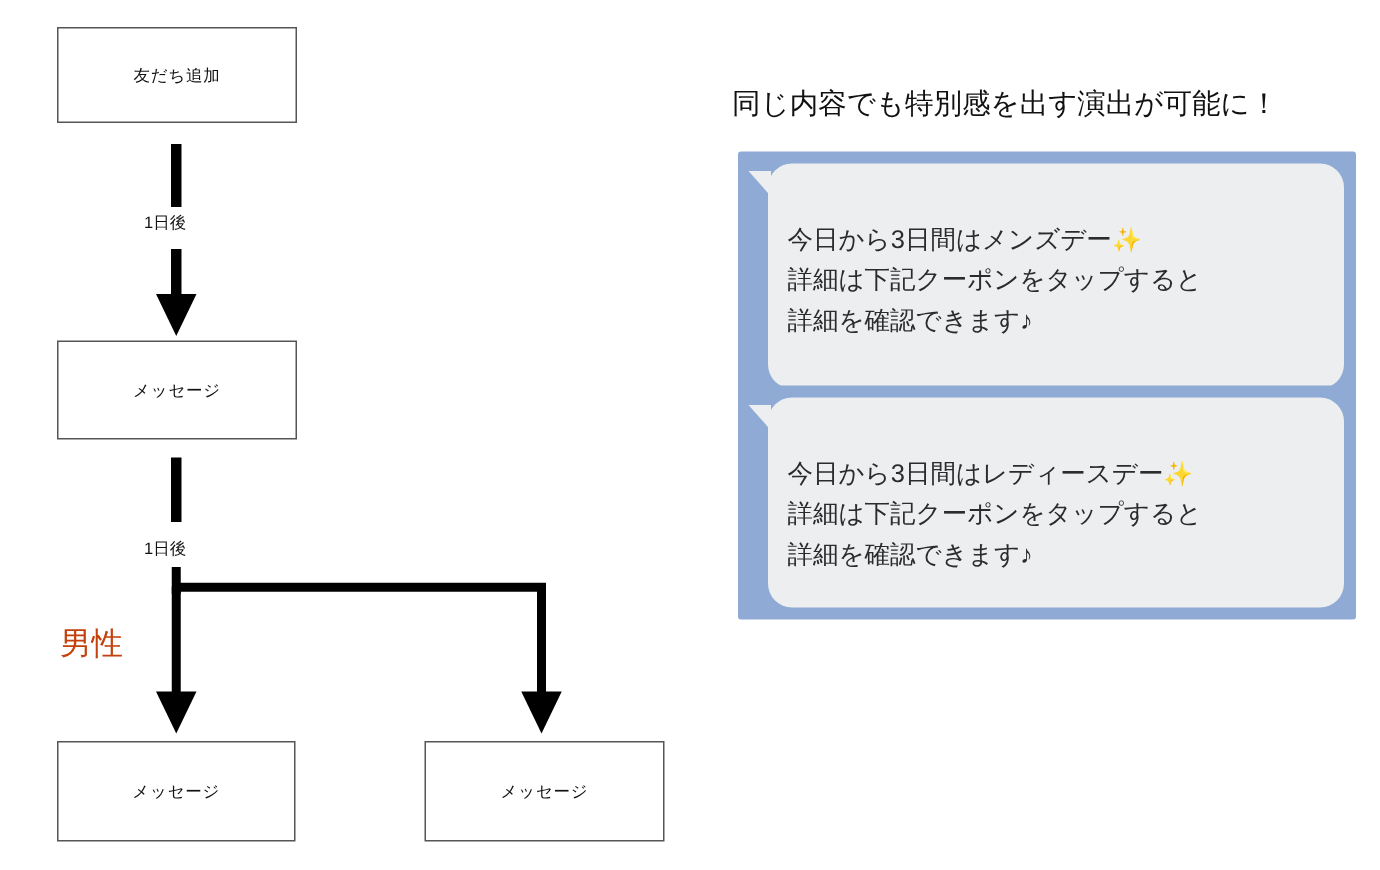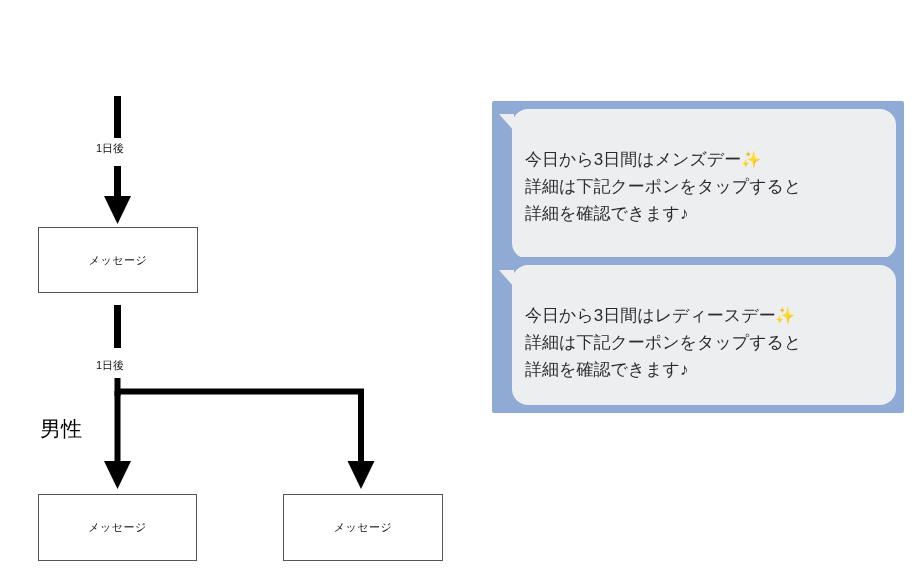--- a/index.html
+++ b/index.html
@@ -61,21 +61,21 @@
     color: #111111;
     white-space: nowrap;
   }
   #delay-1 { left: 96px; top: 141px; }
   #delay-2 { left: 96px; top: 358px; }
 
   
   .branch-label {
     position: absolute;
     font-size: 21px;
-    color: #000000;
+    color: #c2410c;
     white-space: nowrap;
   }
   #branch-male  { left: 40px;  top: 415px; }
   #branch-other { left: 372px; top: 415px; }
 
   .flow-svg {
     position: absolute;
     left: 0;
     top: 0;
     width: 470px;
@@ -163,20 +163,23 @@
       <polygon points="117.5,489 104,461 131,461" fill="#000000"></polygon>
 
       <line x1="361" y1="391" x2="361" y2="466" stroke="#000000" stroke-width="6"></line>
       <polygon points="361,489 347.5,461 374.5,461" fill="#000000"></polygon>
     </g>
   </svg>
 
   <div class="stub-bar" id="stub-1"></div>
   <div class="stub-bar" id="stub-2"></div>
 
+  <div class="node-box" id="node-friend-add">
+    <span class="node-label">友だち追加</span>
+  </div>
 
   <div class="delay-label" id="delay-1">1日後</div>
 
   <div class="node-box" id="node-message-1">
     <span class="node-label">メッセージ</span>
   </div>
 
   <div class="delay-label" id="delay-2">1日後</div>
 
   <div class="branch-label" id="branch-male">男性</div>
@@ -185,20 +188,21 @@
     <span class="node-label">メッセージ</span>
   </div>
 
   <div class="node-box" id="node-message-3">
     <span class="node-label">メッセージ</span>
   </div>
 </div>
 
 <div id="right-panel">
 
+  <div id="headline">同じ内容でも特別感を出す演出が可能に！</div>
 
   <div class="bubble-wrap" id="bubble-wrap-1">
     <div class="bubble-tail"></div>
     <div class="bubble">
       <div class="bubble-text">
         <span>今日から3日間はメンズデー</span><span class="sparkle">✨</span>
       </div>
       <div class="bubble-text">詳細は下記クーポンをタップすると</div>
       <div class="bubble-text">詳細を確認できます♪</div>
     </div>

